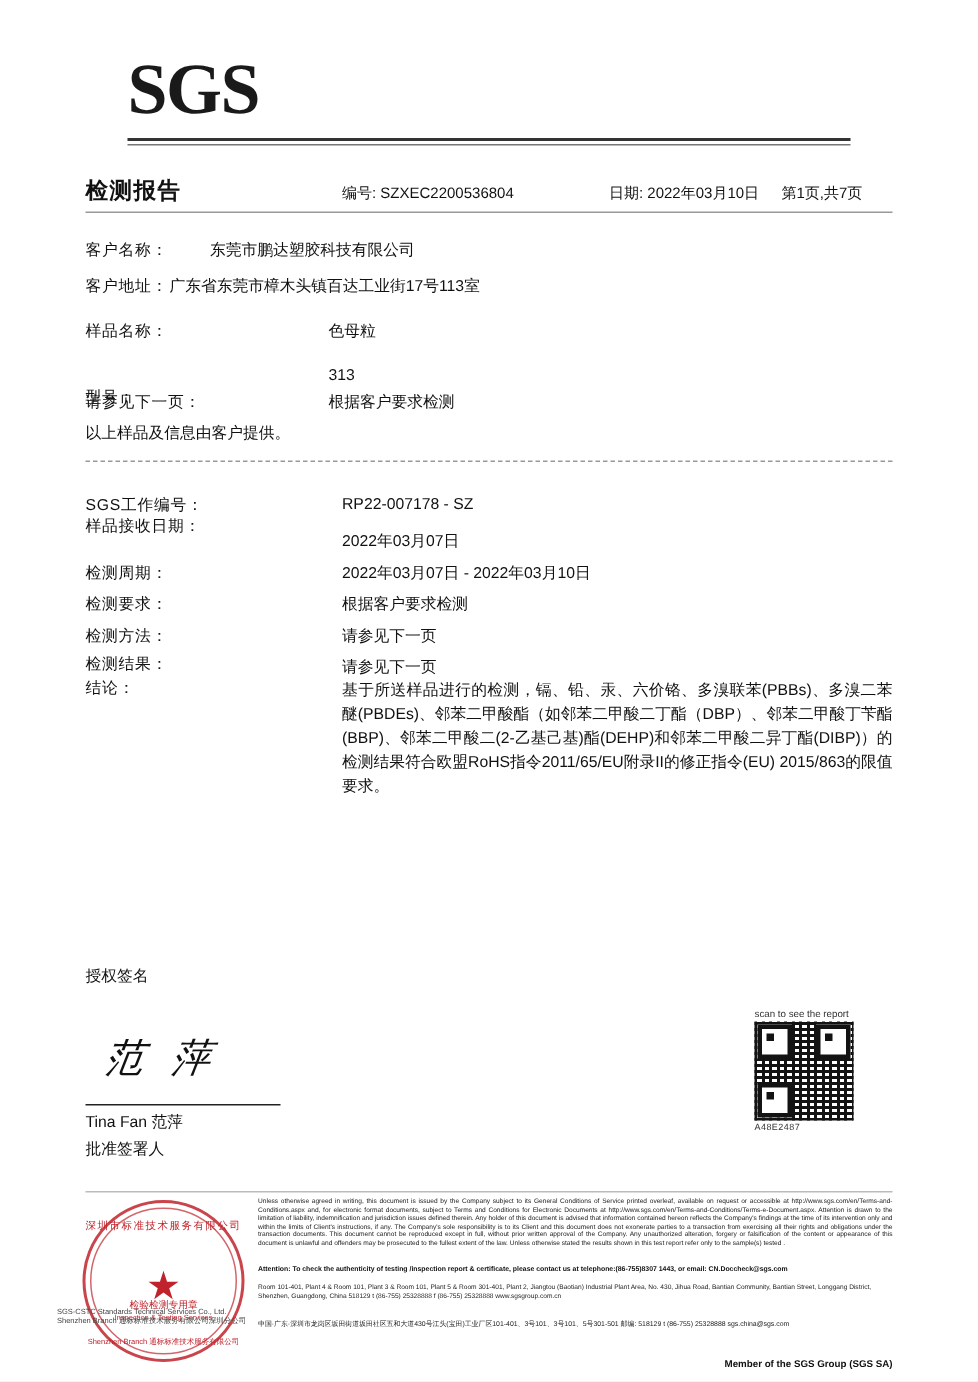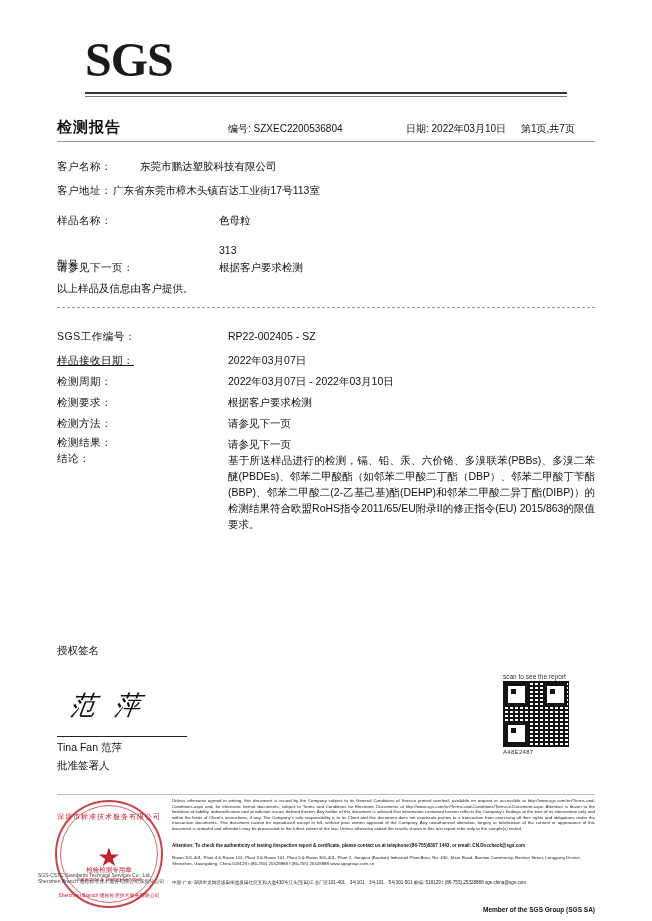--- a/index.html
+++ b/index.html
@@ -373,23 +373,23 @@
   <div class="fld-value" style="left:219px; top:244px;">313</div>
 
   <div class="fld-label" style="left:57px; top:261px;">请参见下一页：</div>
   <div class="fld-value" style="left:219px; top:261px;">根据客户要求检测</div>
 
   <div class="note" style="top:282px;">以上样品及信息由客户提供。</div>
 
   <div class="dashed" style="top:307px;"></div>
 
   <div class="fld-label" style="left:57px; top:330px;">SGS工作编号：</div>
-  <div class="fld-value" style="left:228px; top:330px;">RP22-002405 - SZ</div>
-
-  <div class="fld-label" style="left:57px; top:354px;text-decoration:underline;">样品接收日期：</div>
+  <div class="fld-value" style="left:228px; top:330px;">RP22-007178 - SZ</div>
+
+  <div class="fld-label" style="left:57px; top:344px;">样品接收日期：</div>
   <div class="fld-value" style="left:228px; top:354px;">2022年03月07日</div>
 
   <div class="fld-label" style="left:57px; top:375px;">检测周期：</div>
   <div class="fld-value" style="left:228px; top:375px;">2022年03月07日 - 2022年03月10日</div>
 
   <div class="fld-label" style="left:57px; top:396px;">检测要求：</div>
   <div class="fld-value" style="left:228px; top:396px;">根据客户要求检测</div>
 
   <div class="fld-label" style="left:57px; top:417px;">检测方法：</div>
   <div class="fld-value" style="left:228px; top:417px;">请参见下一页</div>

